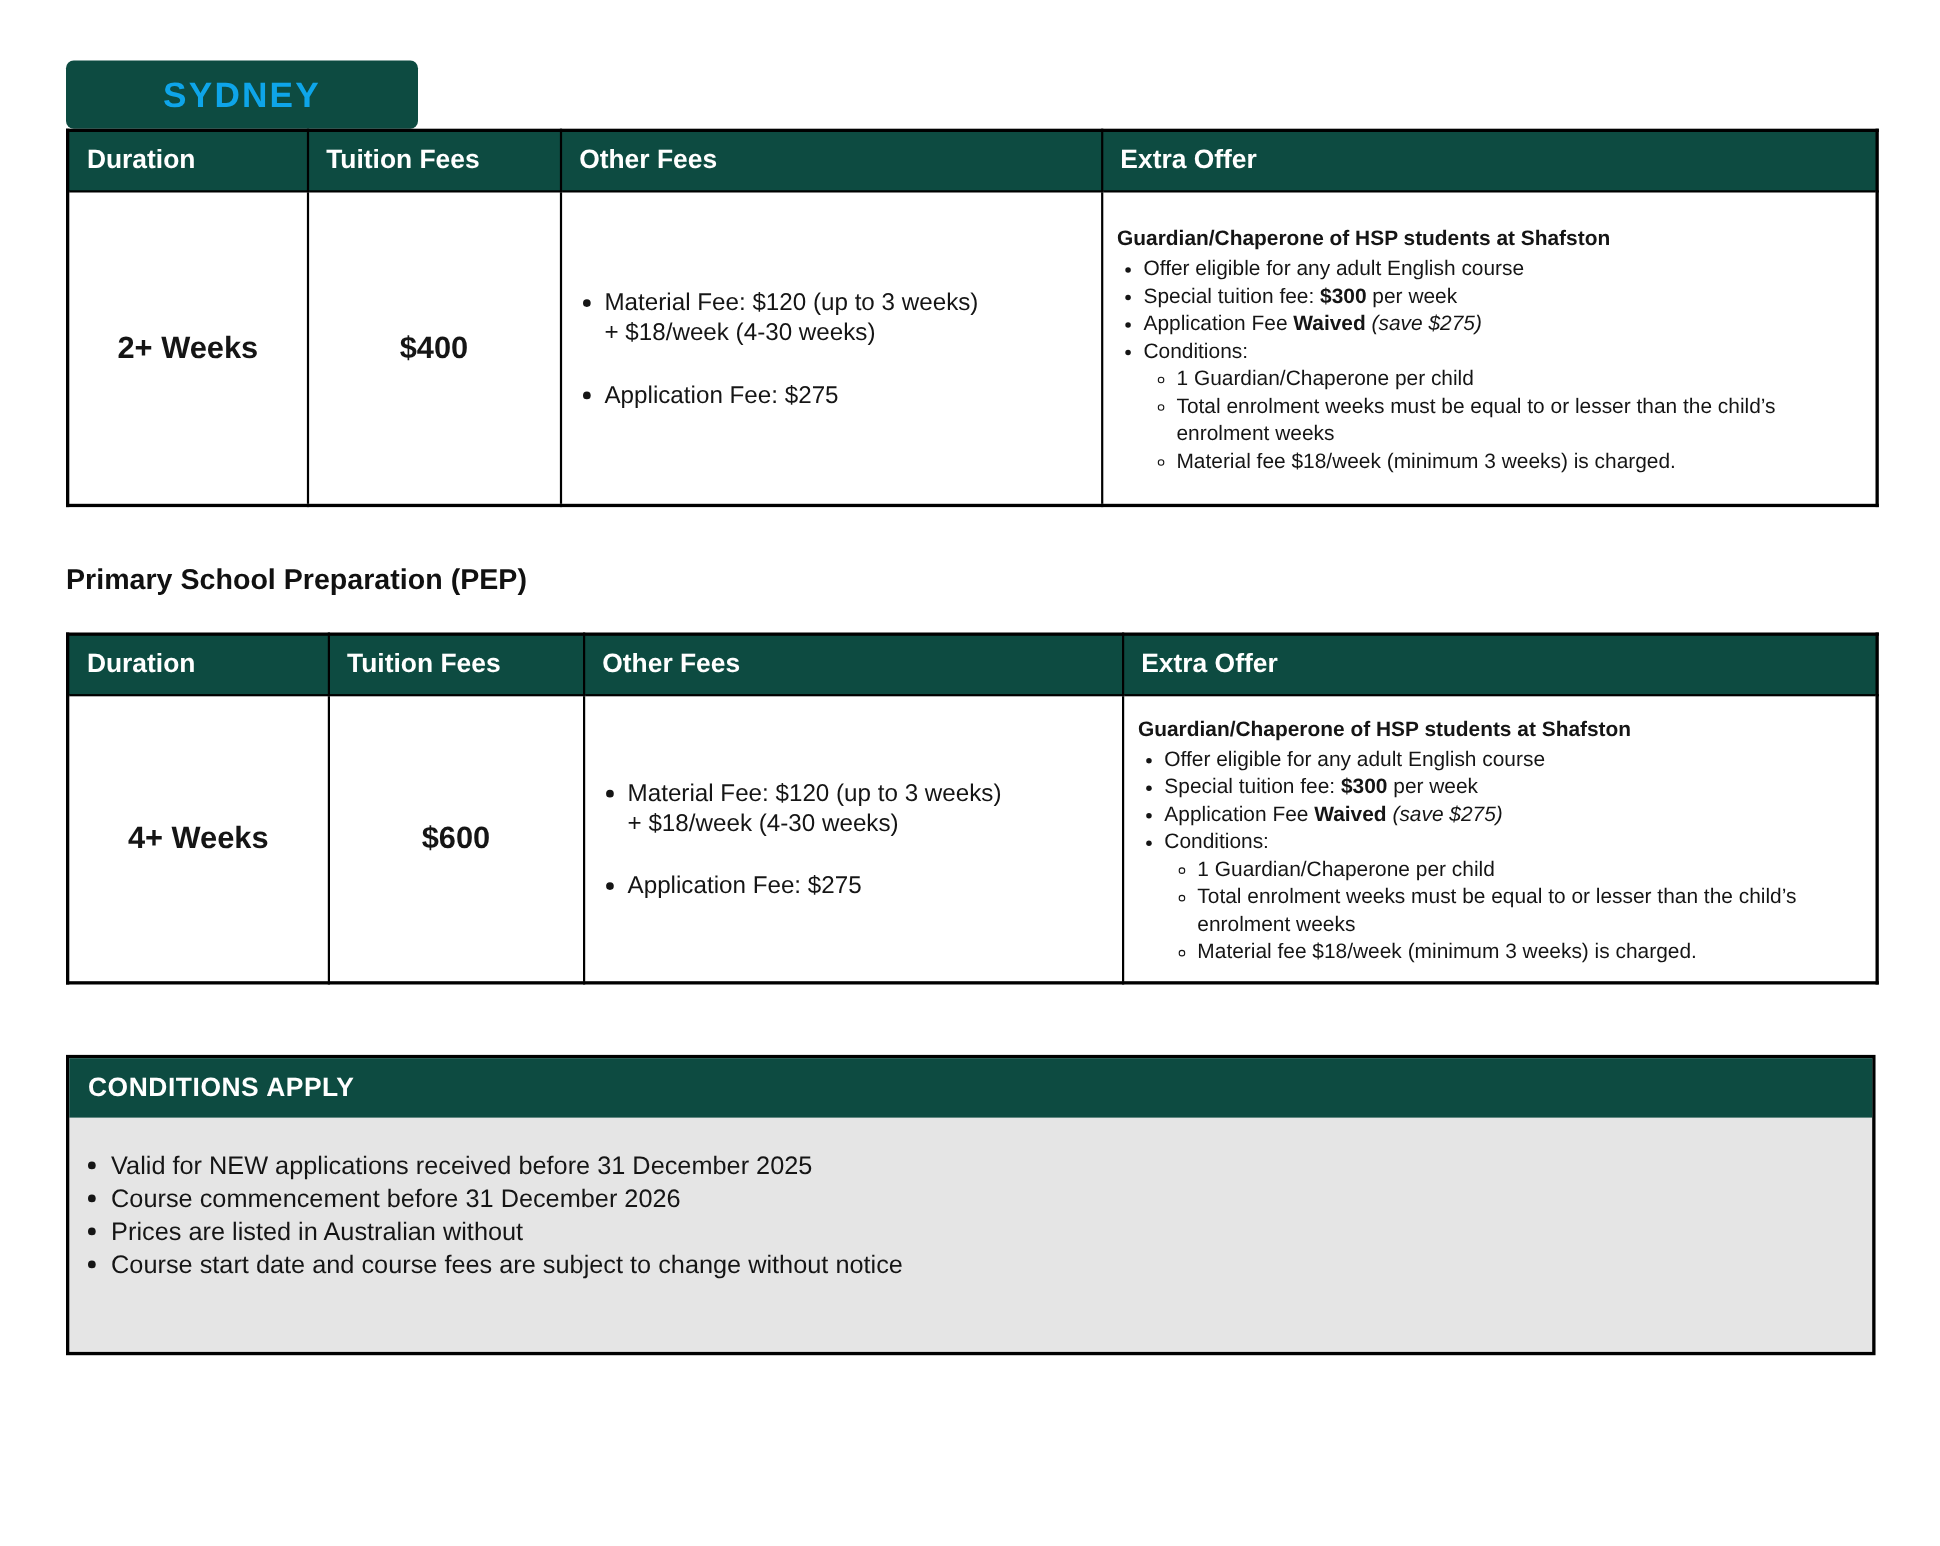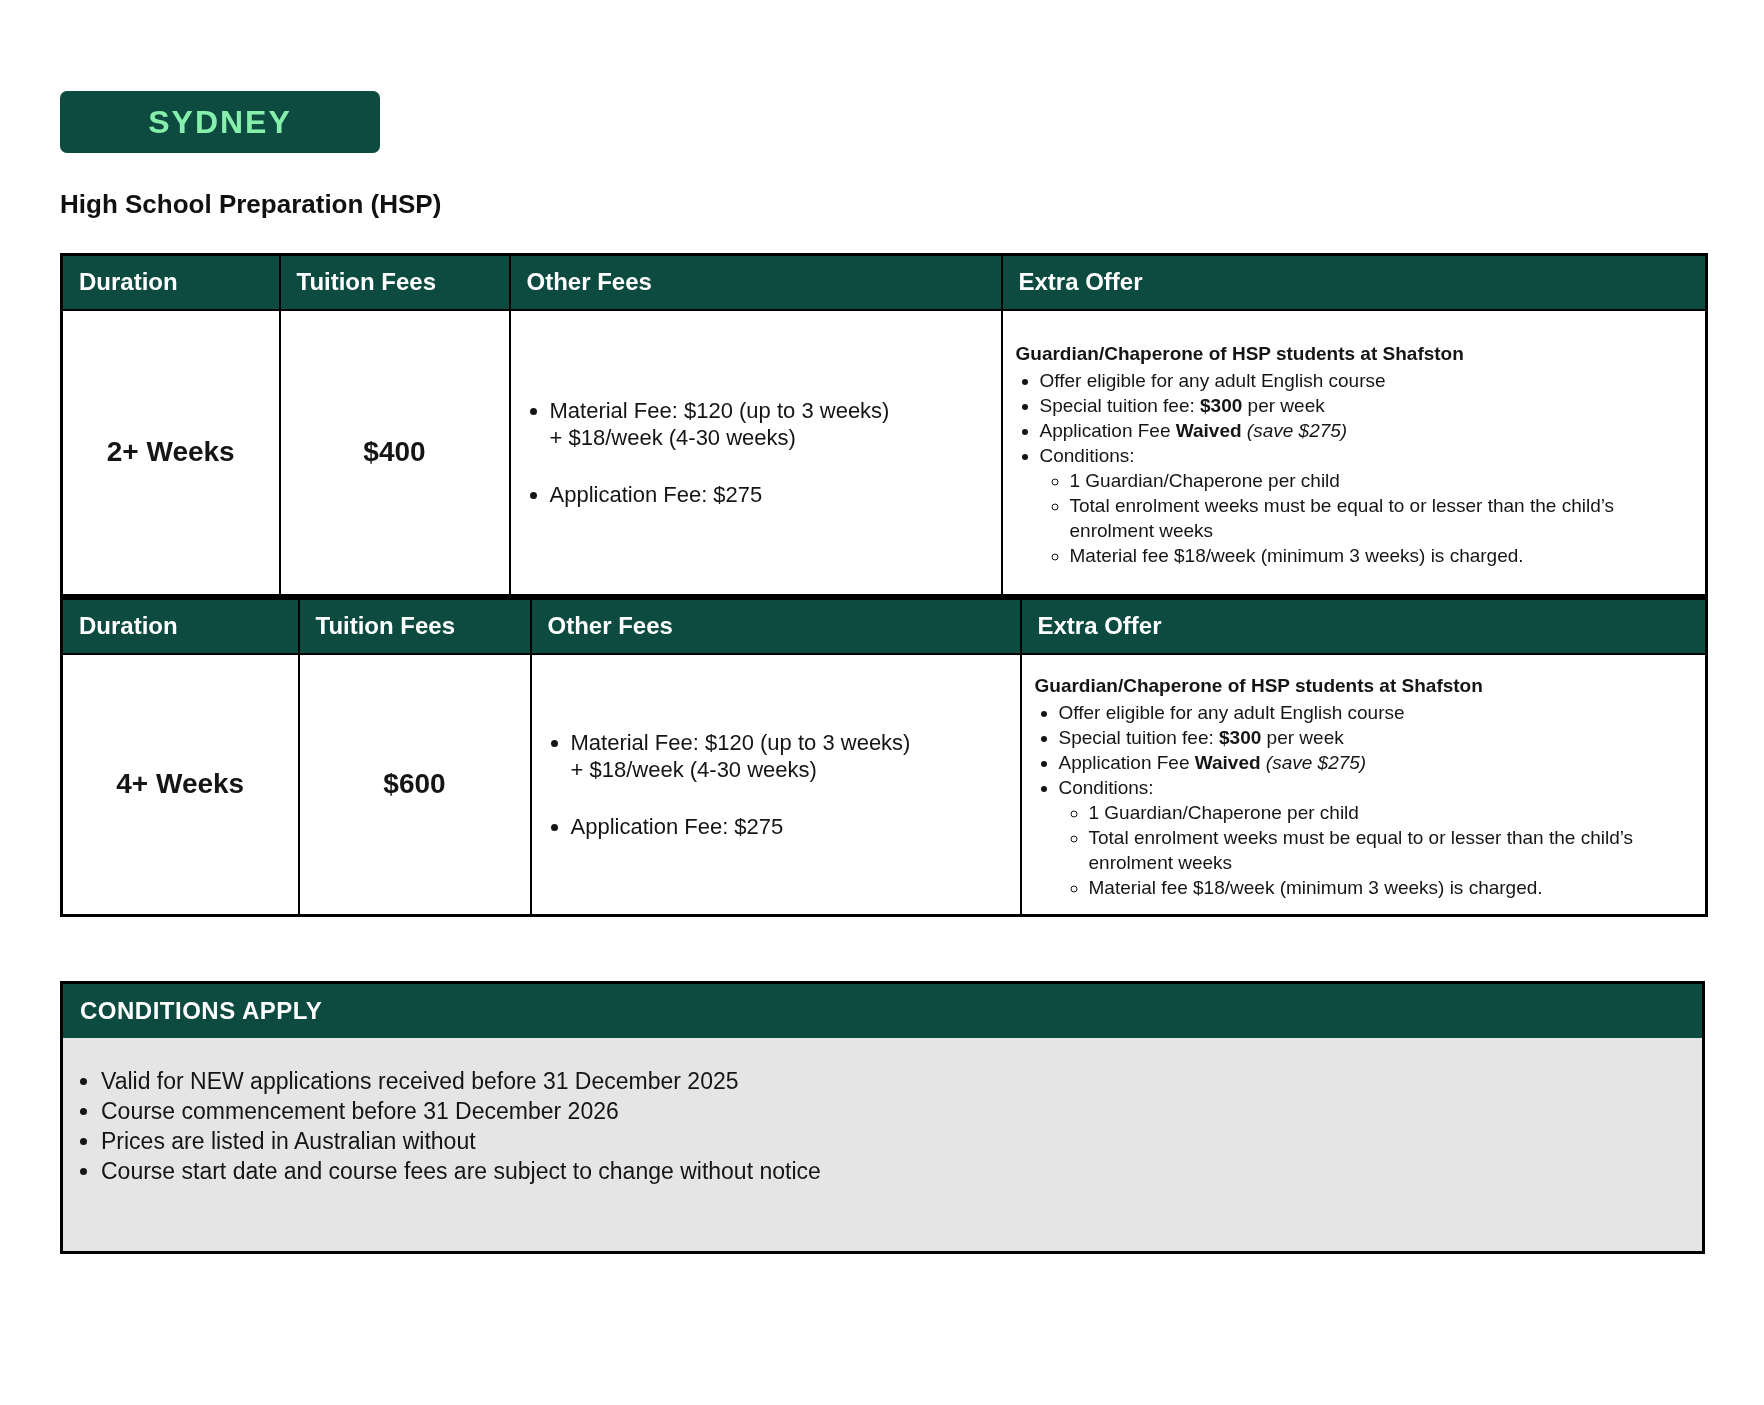--- a/index.html
+++ b/index.html
@@ -9,24 +9,24 @@
     width:1764px; height:1405px;
     background:#ffffff;
     color:var(--ink);
     font-family:"Liberation Sans", sans-serif;
   }
   .page { padding:55px 59px 0 60px; }
 
   .city-banner {
     width:320px; height:62px;
     background:var(--green);
-    color:#86efac;
+    color:#0ea5e9;
     border-radius:7px;
     display:flex; align-items:center; justify-content:center;
-    font-size:32px; font-weight:800; letter-spacing:2px;margin-top:36px;
+    font-size:32px; font-weight:800; letter-spacing:2px;
   }
 
   h2.section-heading {
     font-size:26px; font-weight:bold; color:#111;
     margin:36px 0 34px 0; line-height:30px;
   }
   h2.section-heading.second { margin-top:50px; }
 
   table.fees-table {
     width:1645px;
@@ -98,21 +98,20 @@
   }
   ul.conditions-list li { line-height:30px; }
 </style>
 </head>
 <body>
 
 <div class="page">
 
   <div class="city-banner">SYDNEY</div>
 
-  <h2 class="section-heading">High School Preparation (HSP)</h2>
 
   <table class="fees-table">
     <colgroup>
       <col style="width:218px">
         <col style="width:230px">
         <col style="width:492px">
         <col style="width:705px">
     </colgroup>
     <thead>
       <tr>
@@ -147,20 +146,21 @@
                 <li>Total enrolment weeks must be equal to or lesser than the child’s enrolment weeks</li>
                 <li>Material fee $18/week (minimum 3 weeks) is charged.</li>
               </ul>
             </li>
           </ul>
         </td>
       </tr>
     </tbody>
   </table>
 
+  <h2 class="section-heading second">Primary School Preparation (PEP)</h2>
 
   <table class="fees-table">
     <colgroup>
       <col style="width:237px">
         <col style="width:232px">
         <col style="width:490px">
         <col style="width:686px">
     </colgroup>
     <thead>
       <tr>

